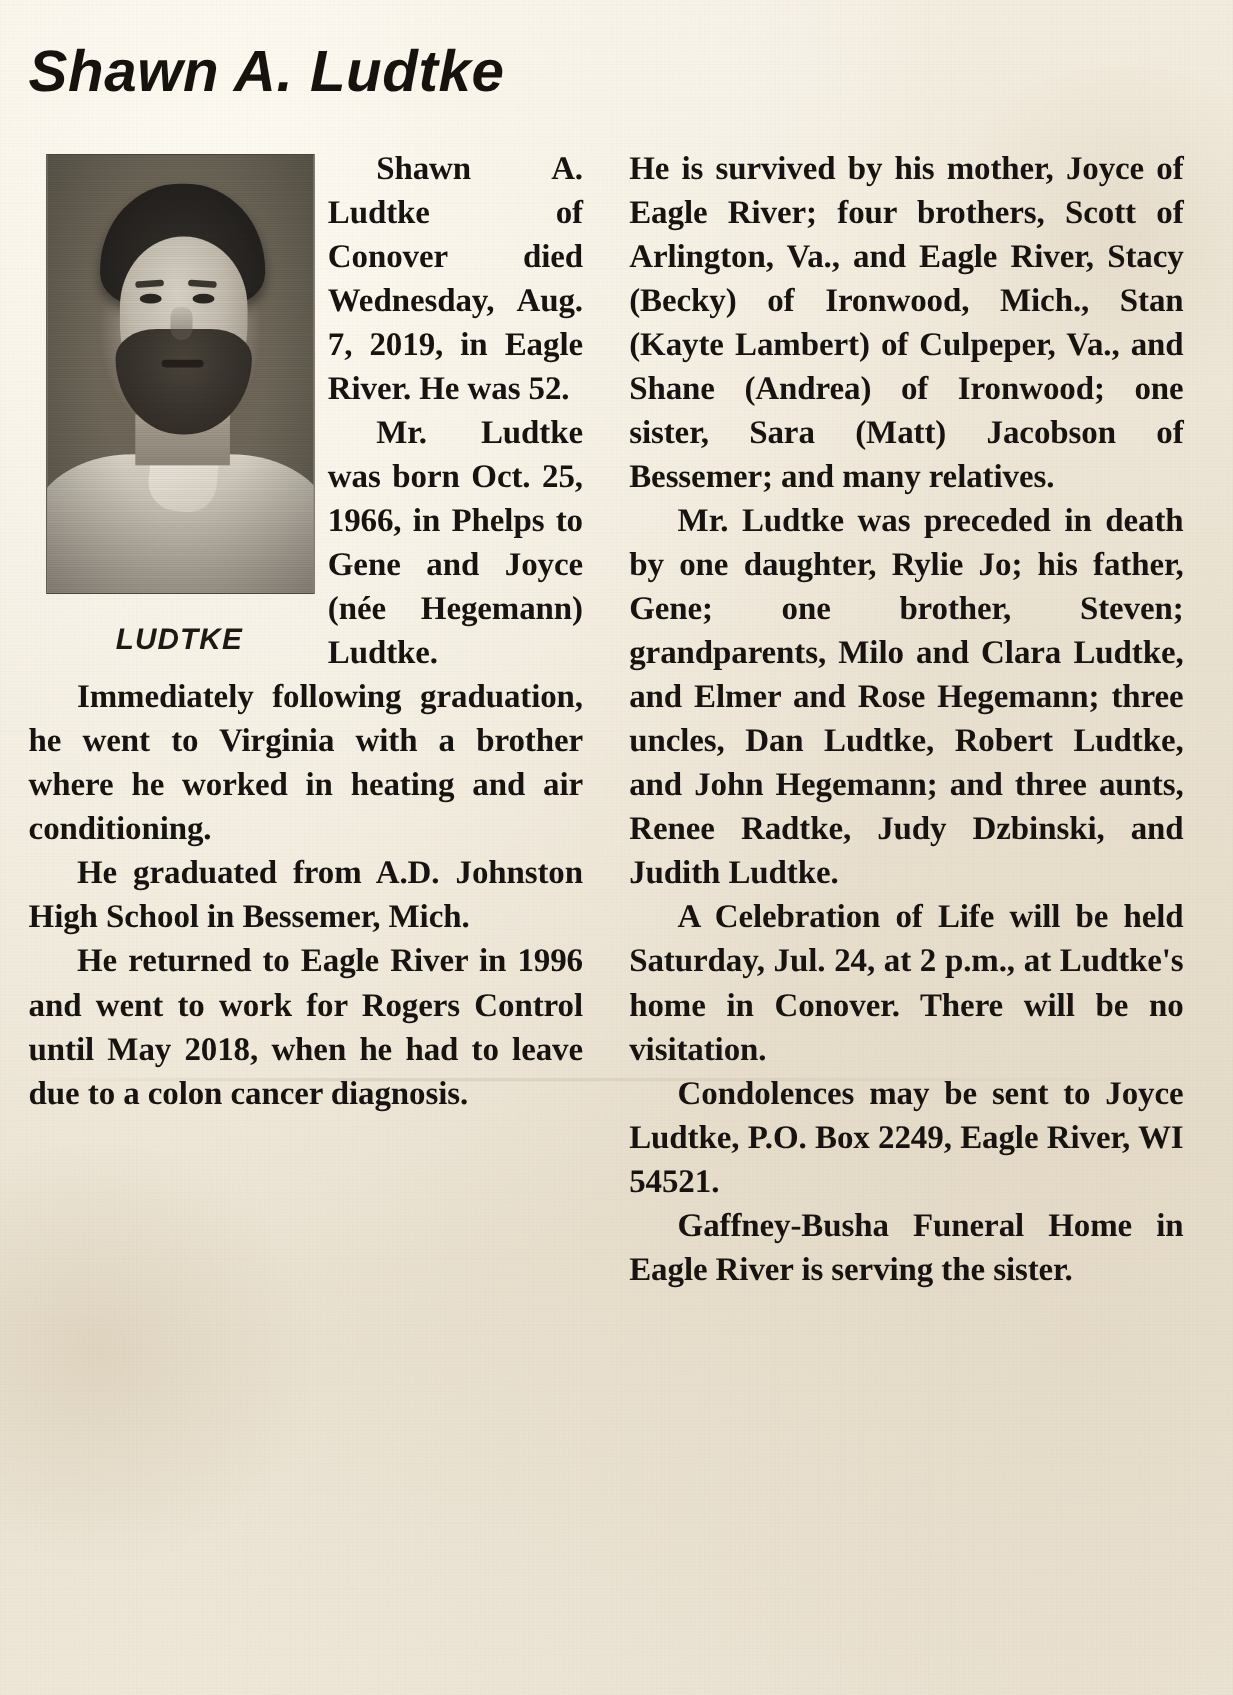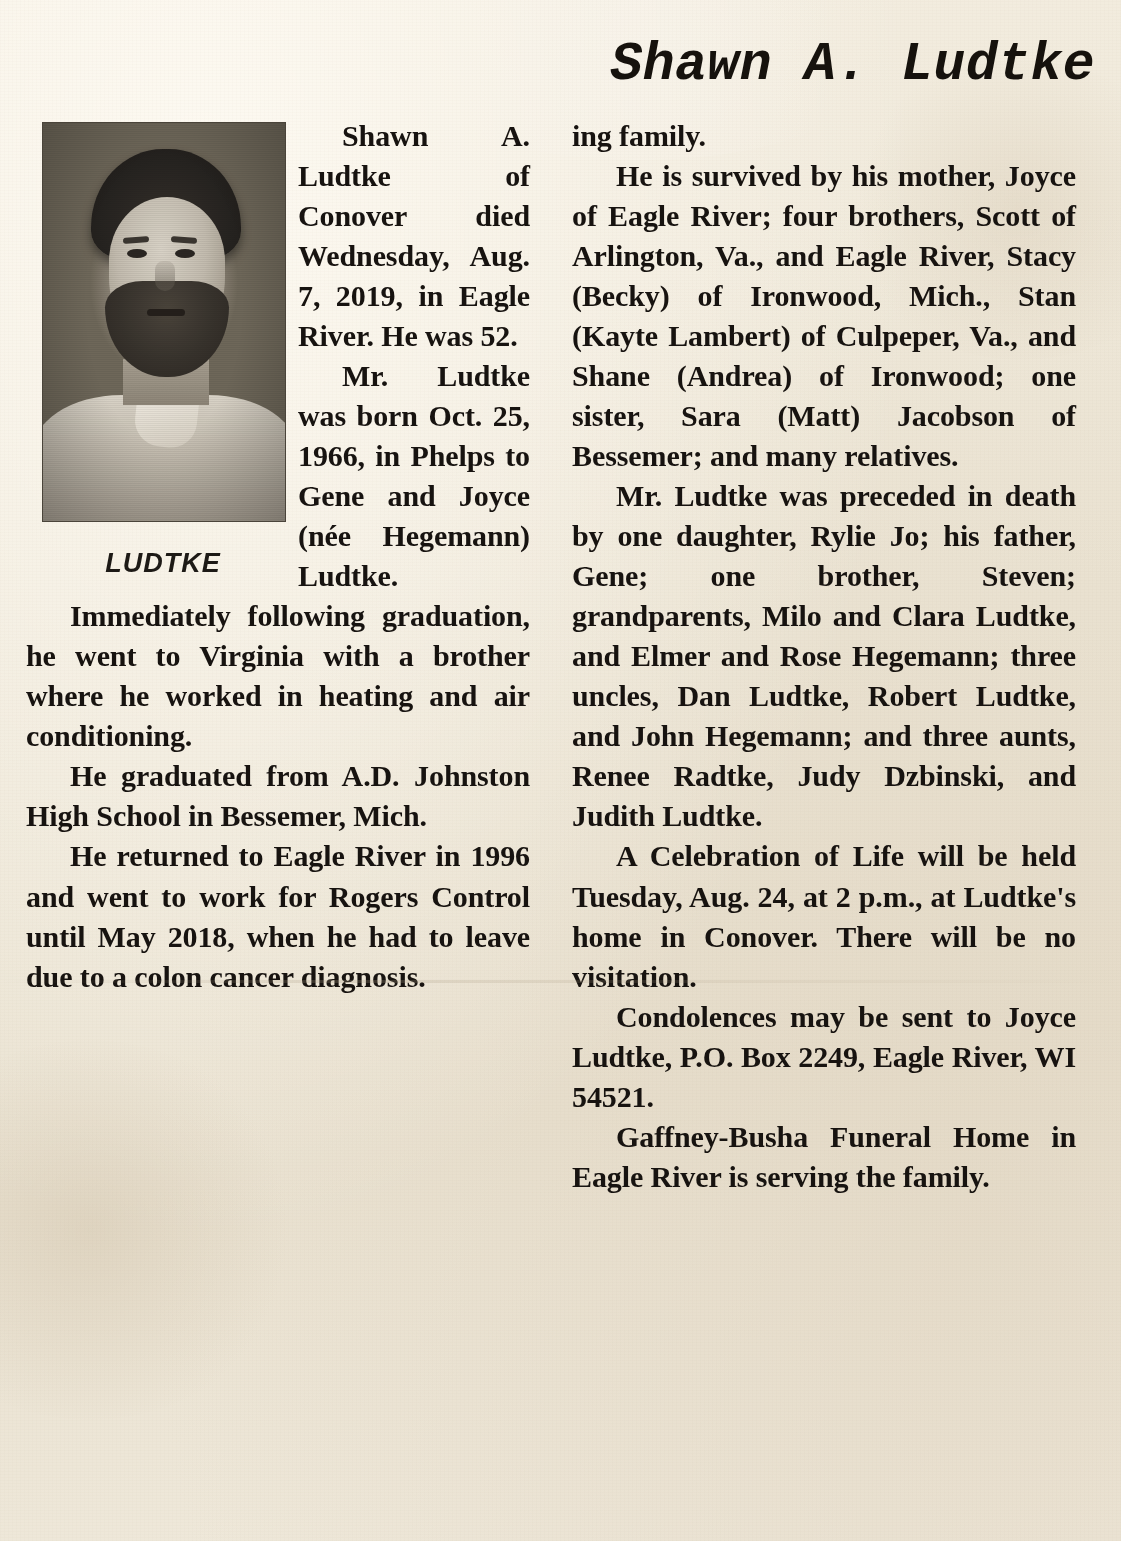--- a/index.html
+++ b/index.html
@@ -53,28 +53,28 @@
 
   .page {
     position: relative;
     z-index: 3;
     padding: 30px 26px 0 26px;
     box-sizing: border-box;
     height: 100%;
   }
 
   .headline {
-    text-align: right;
-    font-family: Liberation Mono, monospace;
+    text-align: left;
+    font-family: Liberation Sans, sans-serif;
     font-weight: bold;
     font-style: italic;
     font-size: 53px;
     letter-spacing: 0.5px;
     line-height: 1.05;
-    margin: 8px 0 22px 0;
+    margin: 8px 0 40px 0;
     color: #16120d;
   }
 
   .columns {
     display: flex;
     gap: 42px;
     align-items: flex-start;
   }
   .col {
     width: 504px;
@@ -256,22 +256,21 @@
       </div>
 
       <p class="body indent">Shawn A. Ludtke of Conover died Wednesday, Aug. 7, 2019, in Eagle River. He was 52.</p>
       <p class="body indent">Mr. Ludtke was born Oct. 25, 1966, in Phelps to Gene and Joyce (née Hegemann) Ludtke.</p>
       <p class="body indent">Immediately following graduation, he went to Virginia with a brother where he worked in heating and air conditioning.</p>
       <p class="body indent">He graduated from A.D. Johnston High School in Bessemer, Mich.</p>
       <p class="body indent">He returned to Eagle River in 1996 and went to work for Rogers Control until May 2018, when he had to leave due to a colon cancer diagnosis.</p>
     </div>
 
     <div class="col col-right">
-      <p class="body">ing family.</p>
       <p class="body indent">He is survived by his mother, Joyce of Eagle River; four brothers, Scott of Arlington, Va., and Eagle River, Stacy (Becky) of Ironwood, Mich., Stan (Kayte Lambert) of Culpeper, Va., and Shane (Andrea) of Ironwood; one sister, Sara (Matt) Jacobson of Bessemer; and many relatives.</p>
       <p class="body indent">Mr. Ludtke was preceded in death by one daughter, Rylie Jo; his father, Gene; one brother, Steven; grandparents, Milo and Clara Ludtke, and Elmer and Rose Hegemann; three uncles, Dan Ludtke, Robert Ludtke, and John Hegemann; and three aunts, Renee Radtke, Judy Dzbinski, and Judith Ludtke.</p>
-      <p class="body indent">A Celebration of Life will be held Tuesday, Aug. 24, at 2 p.m., at Ludtke's home in Conover. There will be no visitation.</p>
+      <p class="body indent">A Celebration of Life will be held Saturday, Jul. 24, at 2 p.m., at Ludtke's home in Conover. There will be no visitation.</p>
       <p class="body indent">Condolences may be sent to Joyce Ludtke, P.O. Box 2249, Eagle River, WI 54521.</p>
-      <p class="body indent">Gaffney-Busha Funeral Home in Eagle River is serving the family.</p>
+      <p class="body indent">Gaffney-Busha Funeral Home in Eagle River is serving the sister.</p>
     </div>
 
   </div>
 </div>
 
 </body></html>

